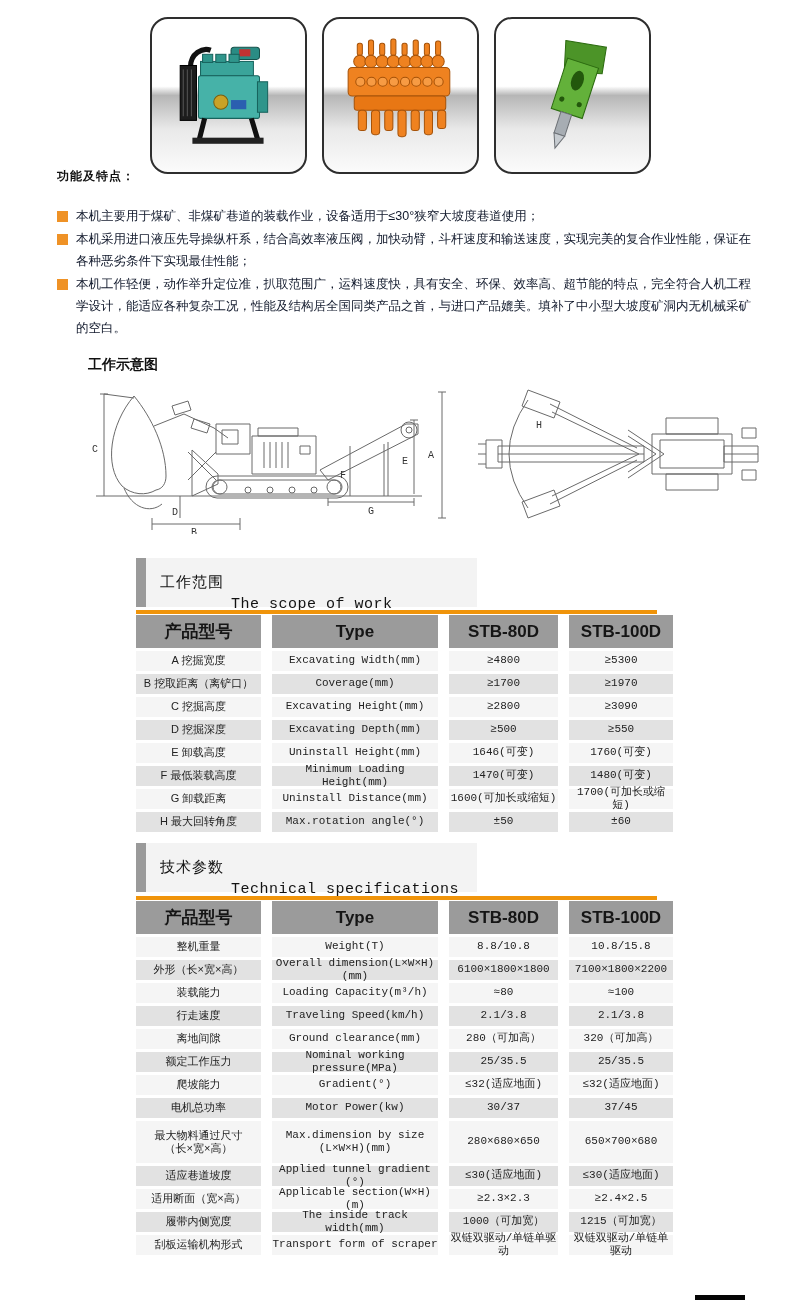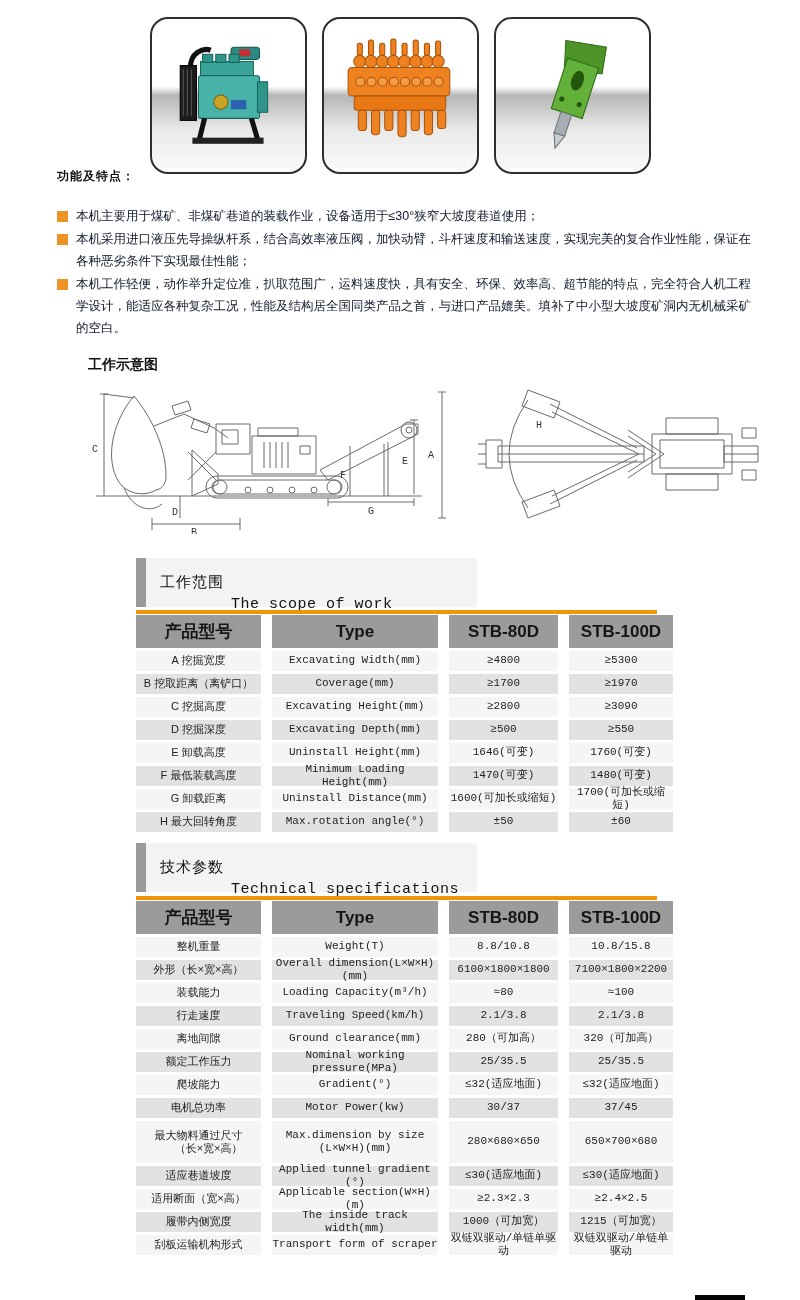--- a/index.html
+++ b/index.html
@@ -35,21 +35,21 @@
   .spec-table{position:absolute;left:136px;width:521px;}
   .accent-bar{height:4px;background:#F0940A;margin-bottom:1px;}
   .thead,.trow{display:grid;grid-template-columns:125px 166px 109px 104px;column-gap:11px;}
   .thead{margin-bottom:3px;}
   .th{height:33px;background:#9B9B9B;display:flex;align-items:center;justify-content:center;
       font-weight:bold;font-size:17px;color:#151515;}
   .trow{margin-bottom:3px;}
   .tcell{height:20px;background:#F5F5F5;display:flex;align-items:center;justify-content:center;
          font-size:11px;color:#222;text-align:center;white-space:pre-line;line-height:1.2;
          font-family:"Liberation Mono","DejaVu Sans Mono",monospace;}
-  .tcell.c0{font-family:"Liberation Sans",sans-serif;text-align:right;}
+  .tcell.c0{font-family:"Liberation Sans",sans-serif;}
   .trow.alt .tcell{background:#E2E2E2;}
   .trow.tall .tcell{height:42px;}
 
   .edge-mark{position:absolute;left:695px;top:1295px;width:50px;height:5px;background:#050505;}
 </style>
 </head>
 <body>
 
 <div class="page">
 

